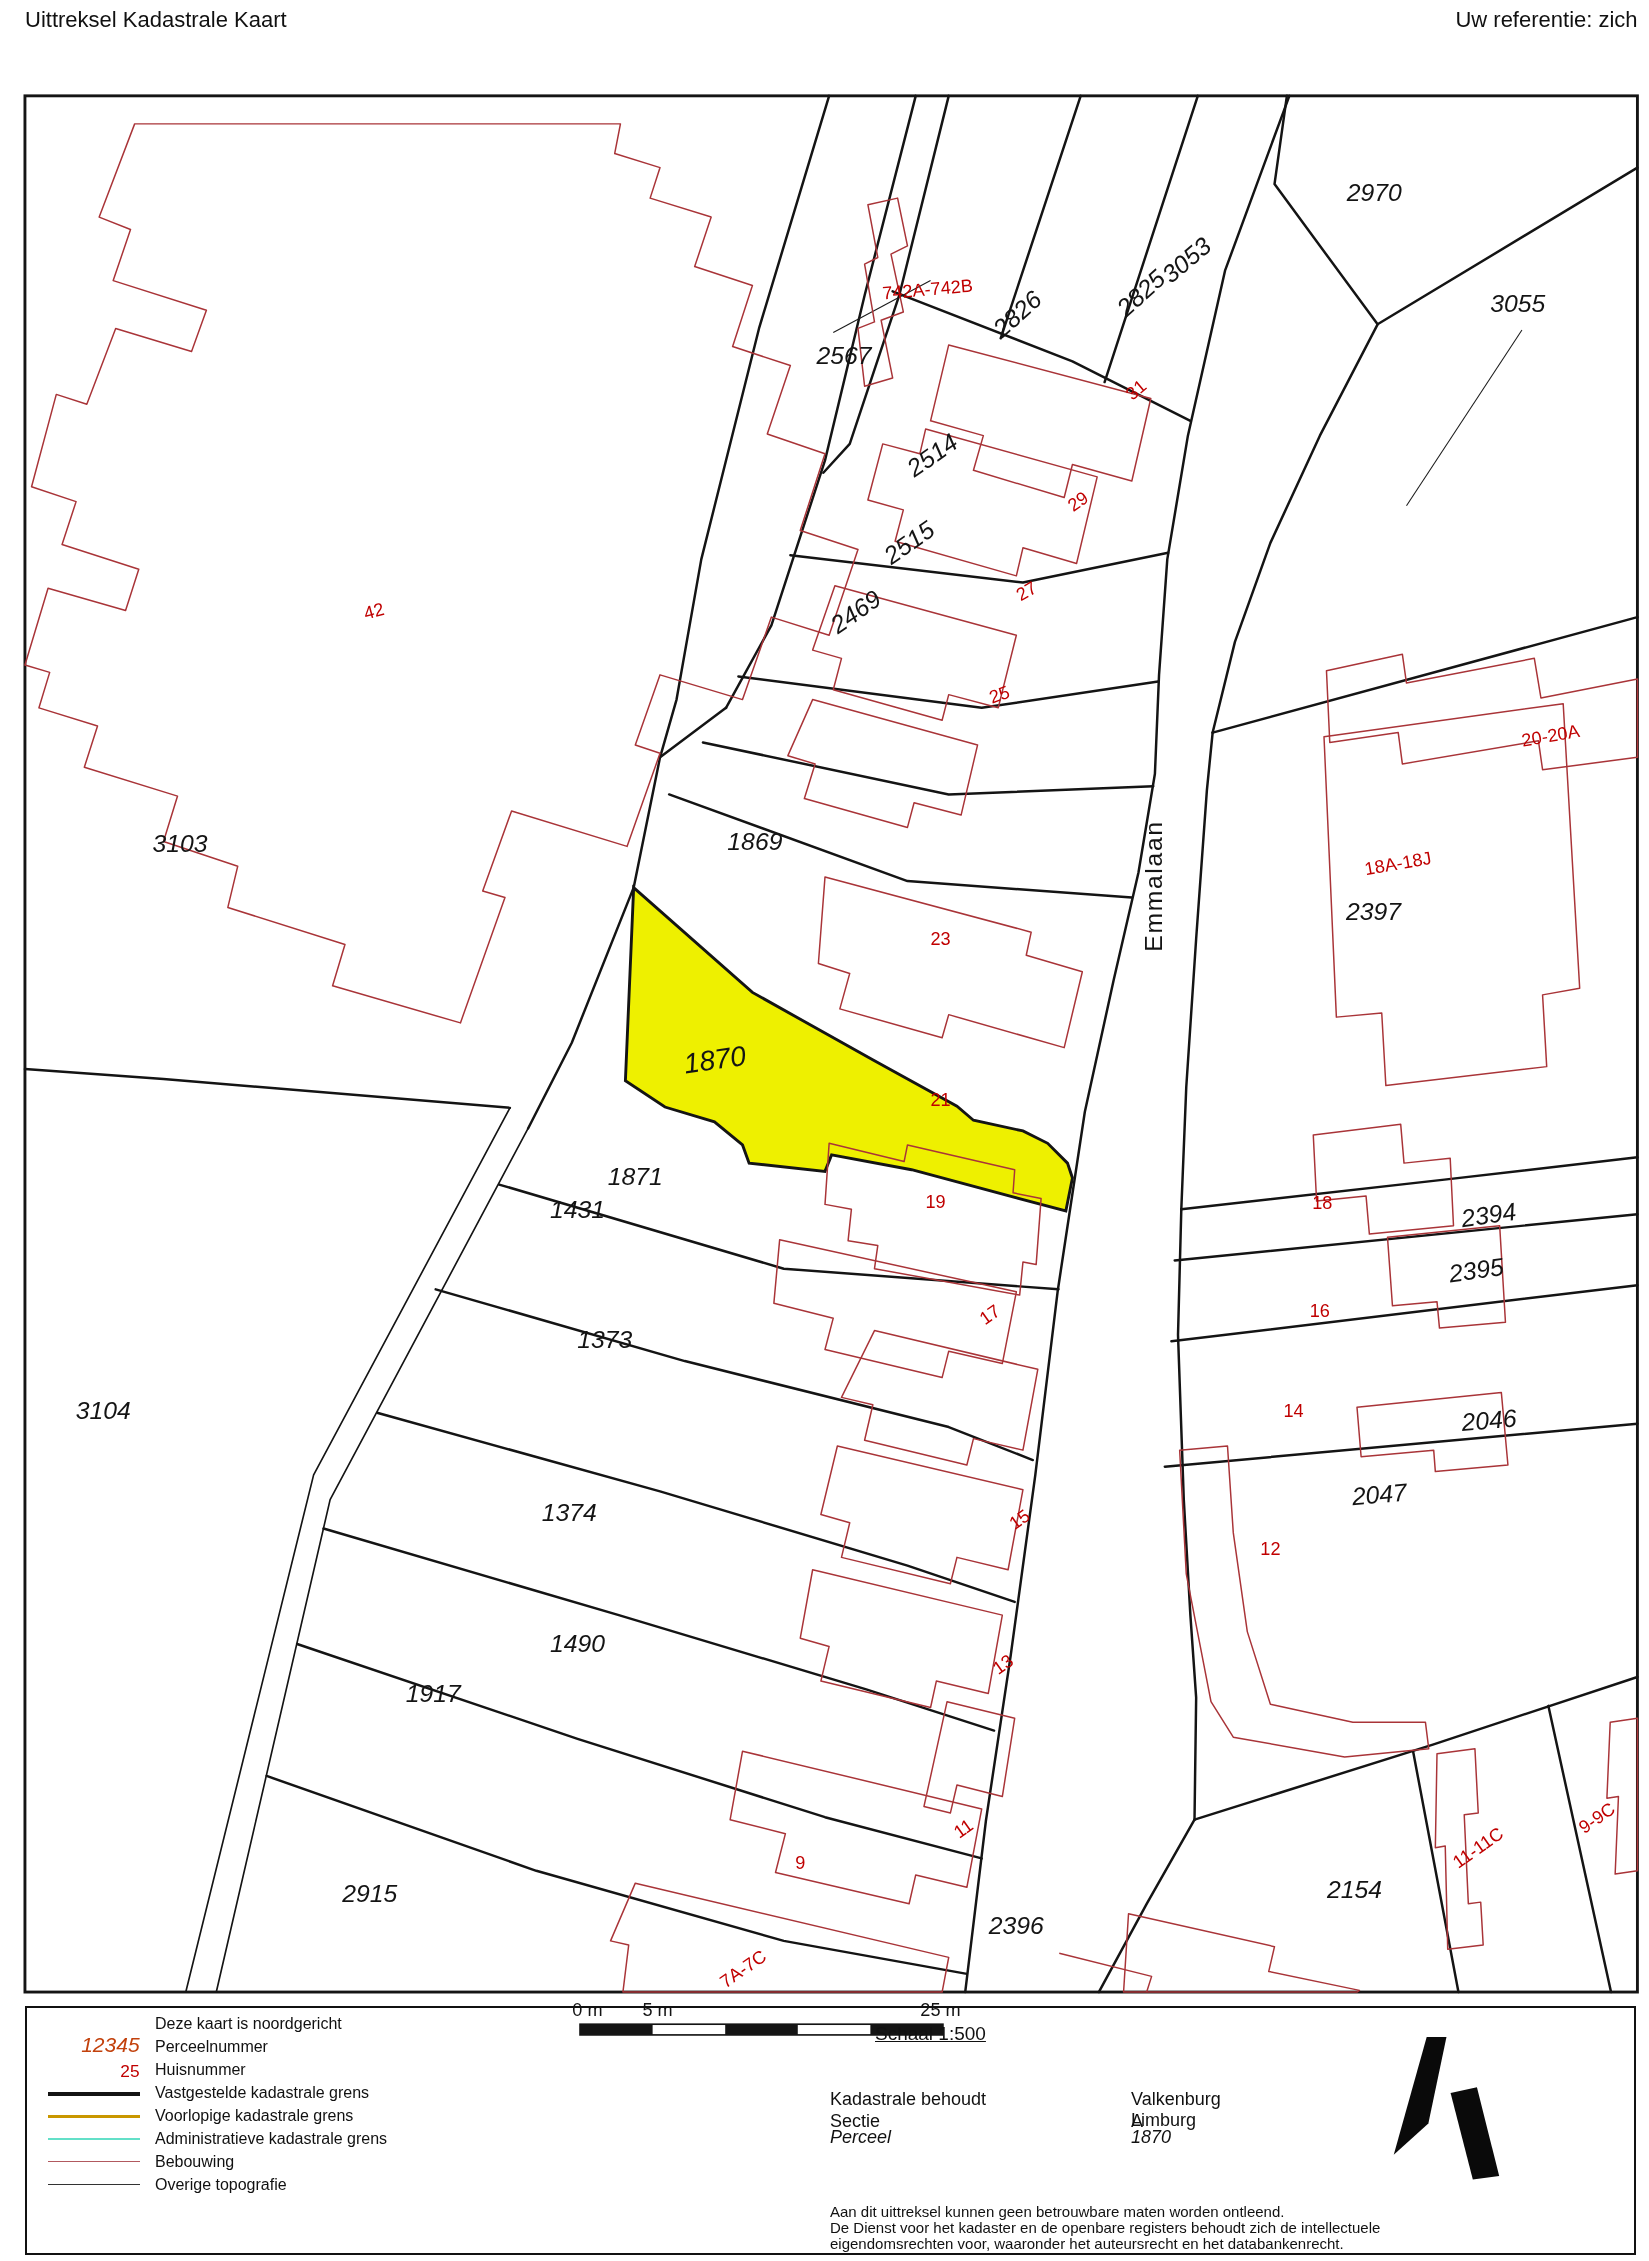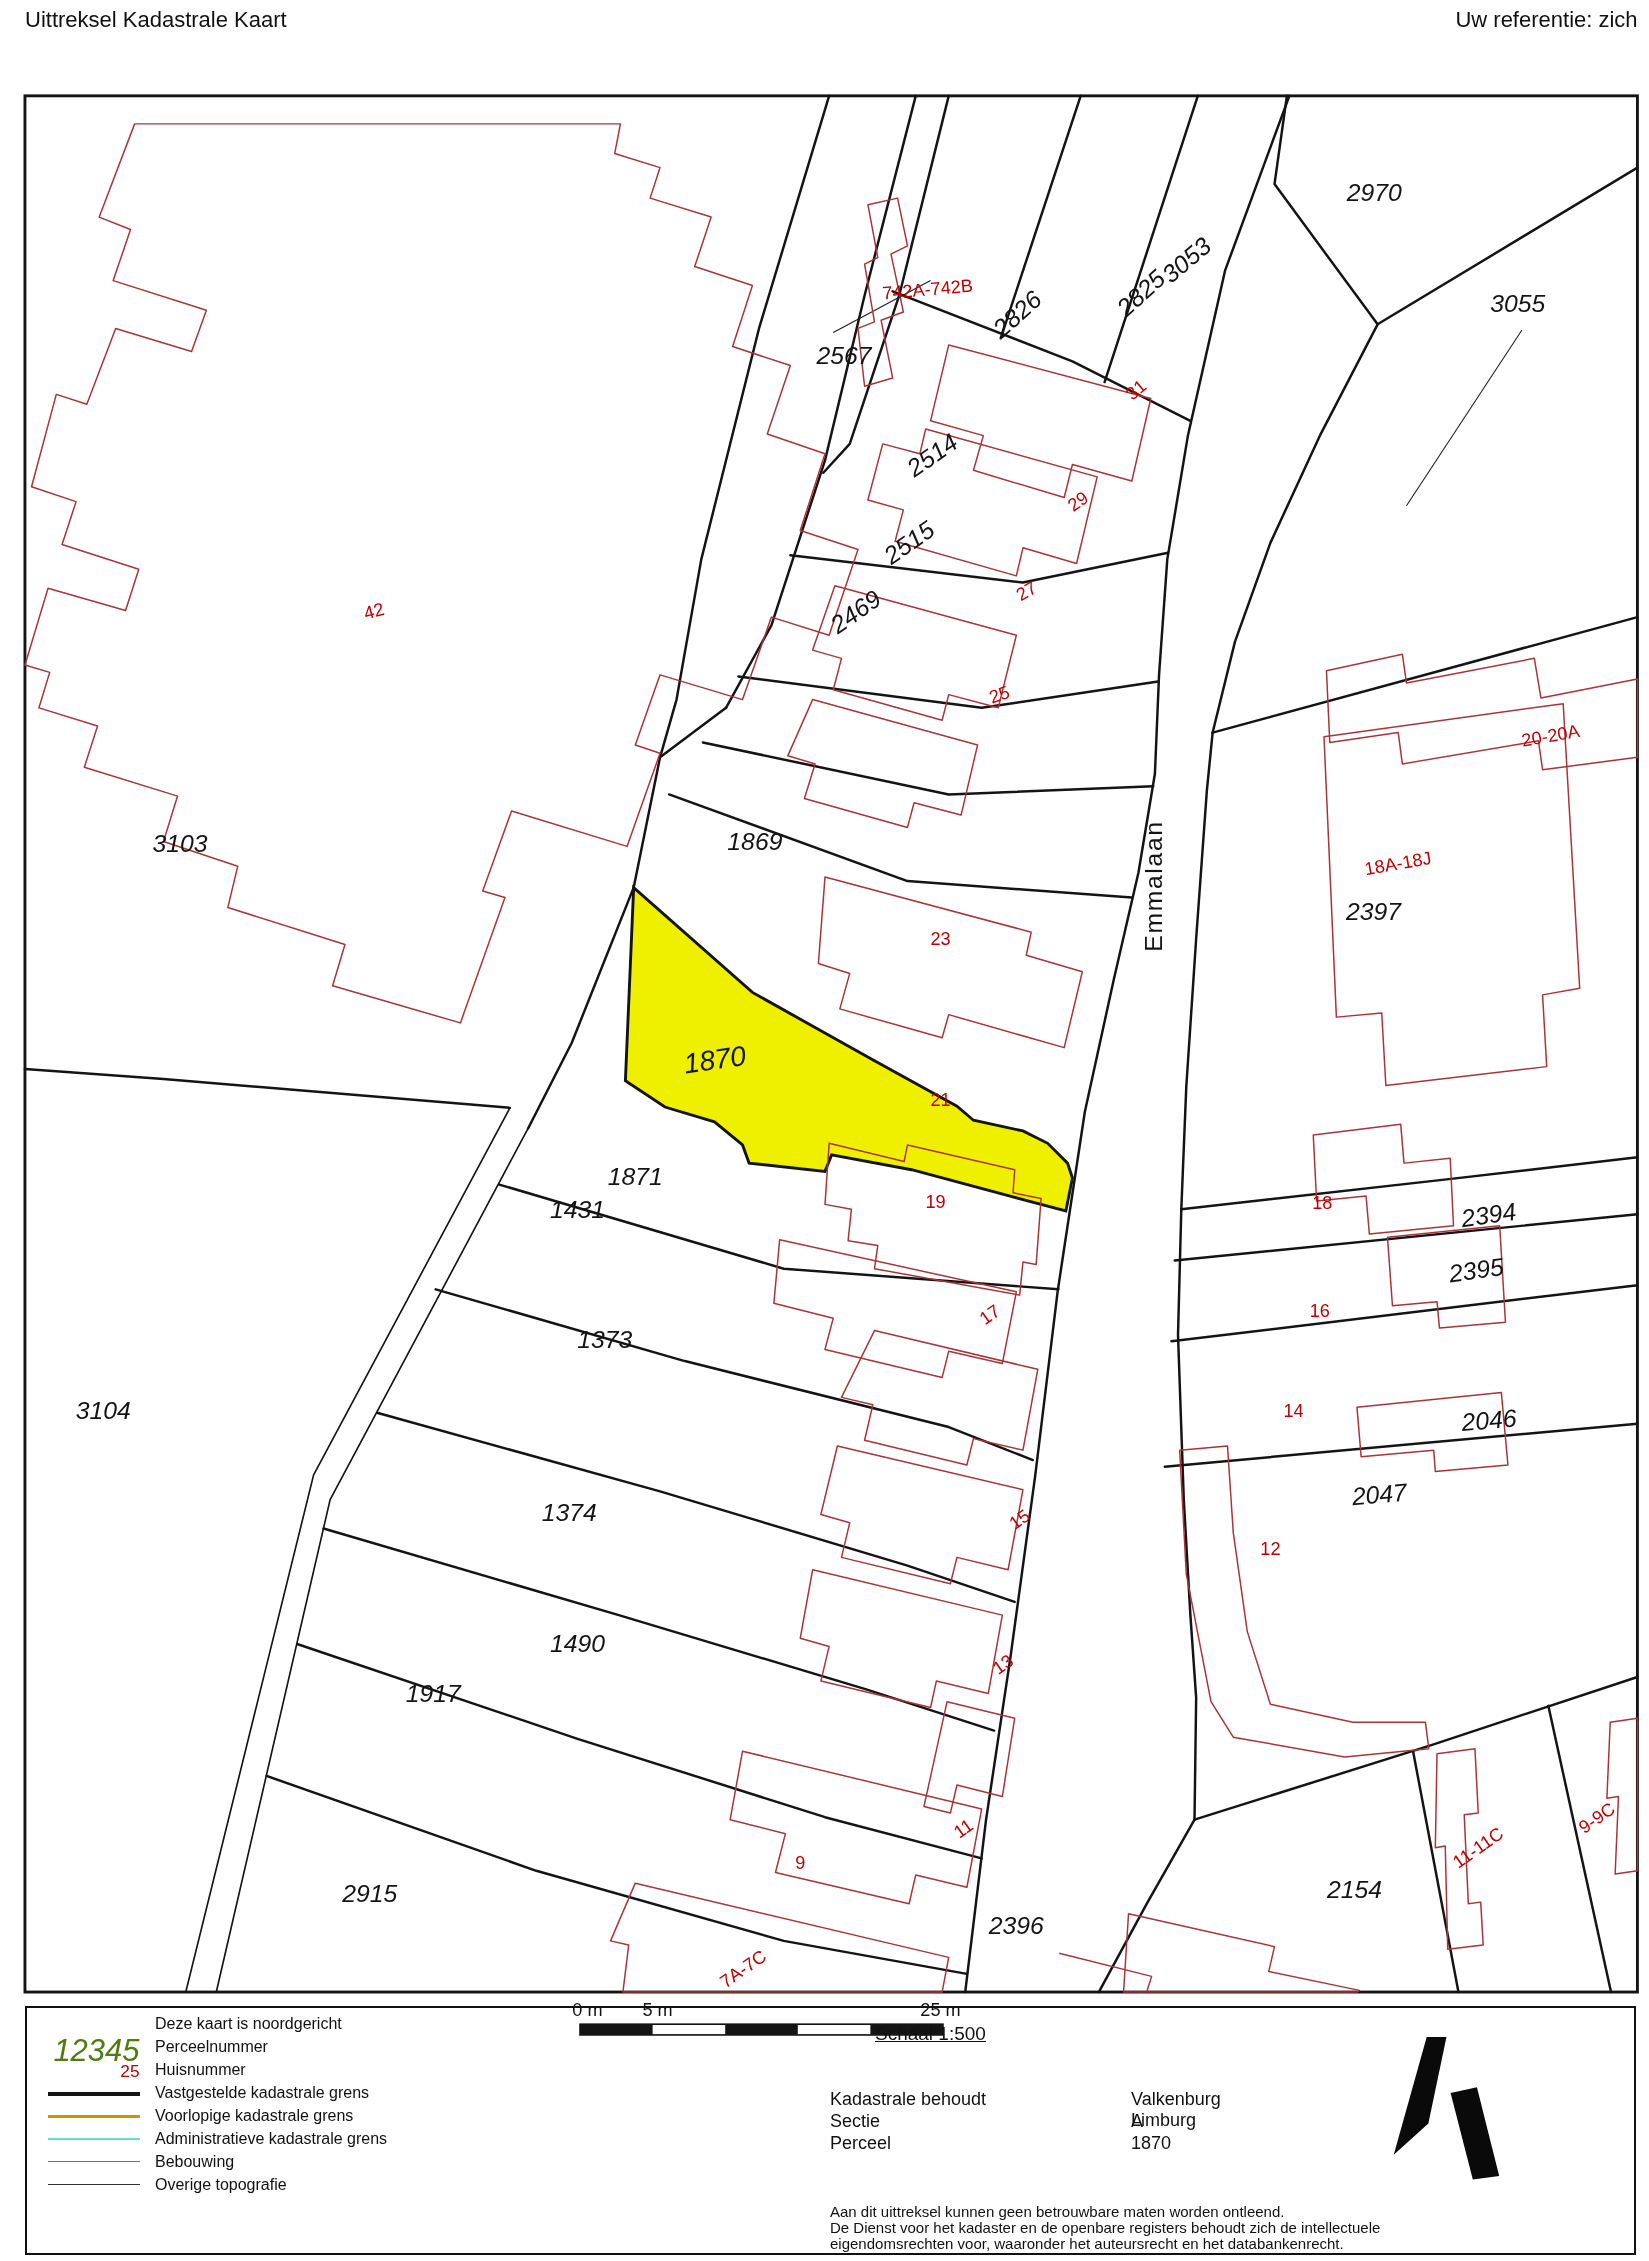--- a/index.html
+++ b/index.html
@@ -170,21 +170,21 @@
       </g>
 </svg>
 </div>
 
 <div class="ftr">
   <div id="legend">
       <div class="lrow" style="top: 6.6px;">
         <span class="ltxt">Deze kaart is noordgericht</span>
       </div>
       <div class="lrow" style="top: 30px;">
-        <span class="lsym" style="font-style: italic; font-size: 31px; top: -5px; color: #4d7c0f;">12345</span>
+        <span class="lsym" style="font-style: italic; font-size: 21px; top: -5px; color: #c2410c;">12345</span>
         <span class="ltxt">Perceelnummer</span>
       </div>
       <div class="lrow" style="top: 53px;">
         <span class="lsym" style="font-size: 17.3px; color: rgb(192, 0, 0);">25</span>
         <span class="ltxt">Huisnummer</span>
       </div>
       <div class="lrow" style="top: 76px;">
         <span class="lsline" style="top: 8.2px; border-top: 4.1px solid rgb(20, 20, 20);"></span>
         <span class="ltxt">Vastgestelde kadastrale grens</span>
       </div>
@@ -202,21 +202,21 @@
       </div>
       <div class="lrow" style="top: 168px;">
         <span class="lsline" style="top: 8.2px; border-top: 0.8px solid rgb(51, 51, 51);"></span>
         <span class="ltxt">Overige topografie</span>
       </div>
     </div>
   <div class="schaal">Schaal 1:500</div>
   <div id="fields">
       <div class="frow" style="top: 81px;"><span>Kadastrale behoudt</span><span class="fv">Valkenburg Limburg</span></div>
       <div class="frow" style="top: 103px;"><span>Sectie</span><span class="fv">A</span></div>
-      <div class="frow" style="top: 125px;"><span>Perceel</span><span class="fv">1870</span></div>
+      <div class="frow" style="top: 119px; font-style: italic;"><span>Perceel</span><span class="fv">1870</span></div>
     </div>
   <div id="disclaimer">
       <div class="disc" style="top: 196px;">Aan dit uittreksel kunnen geen betrouwbare maten worden ontleend.</div>
       <div class="disc" style="top: 212px;">De Dienst voor het kadaster en de openbare registers behoudt zich de intellectuele</div>
       <div class="disc" style="top: 228px;">eigendomsrechten voor, waaronder het auteursrecht en het databankenrecht.</div>
     </div>
   <svg class="logo" width="140" height="165" viewBox="0 0 170 200">
     <polygon points="47,7 71,7 49,112 7,150" fill="#0a0a0a"></polygon>
     <polygon points="76,75 108,68 135,176 103,180" fill="#0a0a0a"></polygon>
   </svg>

